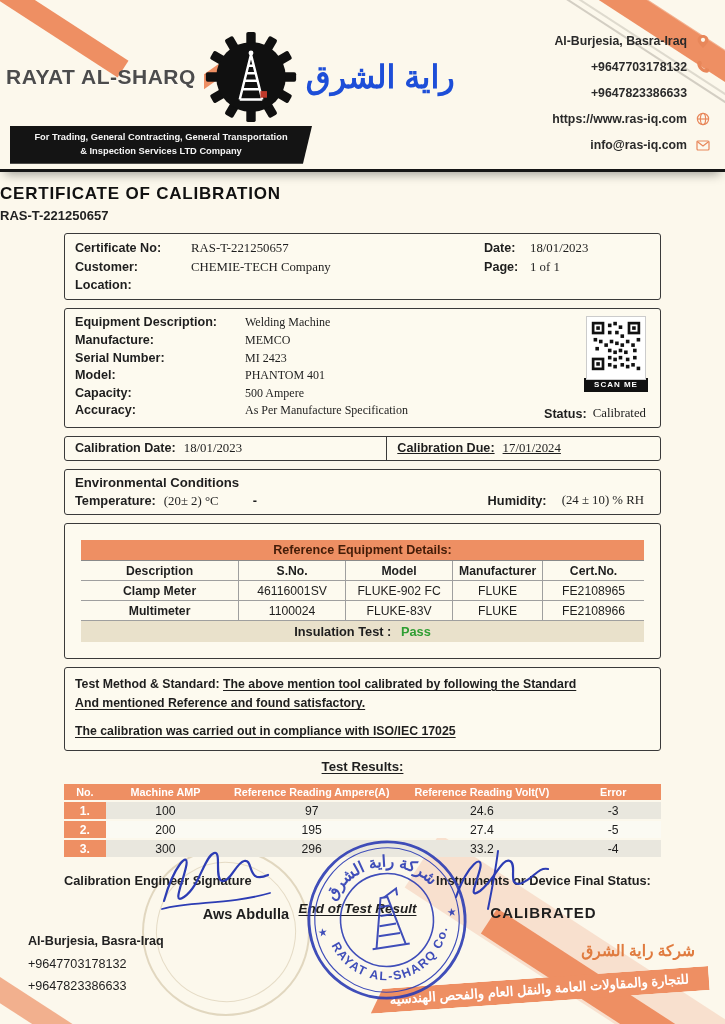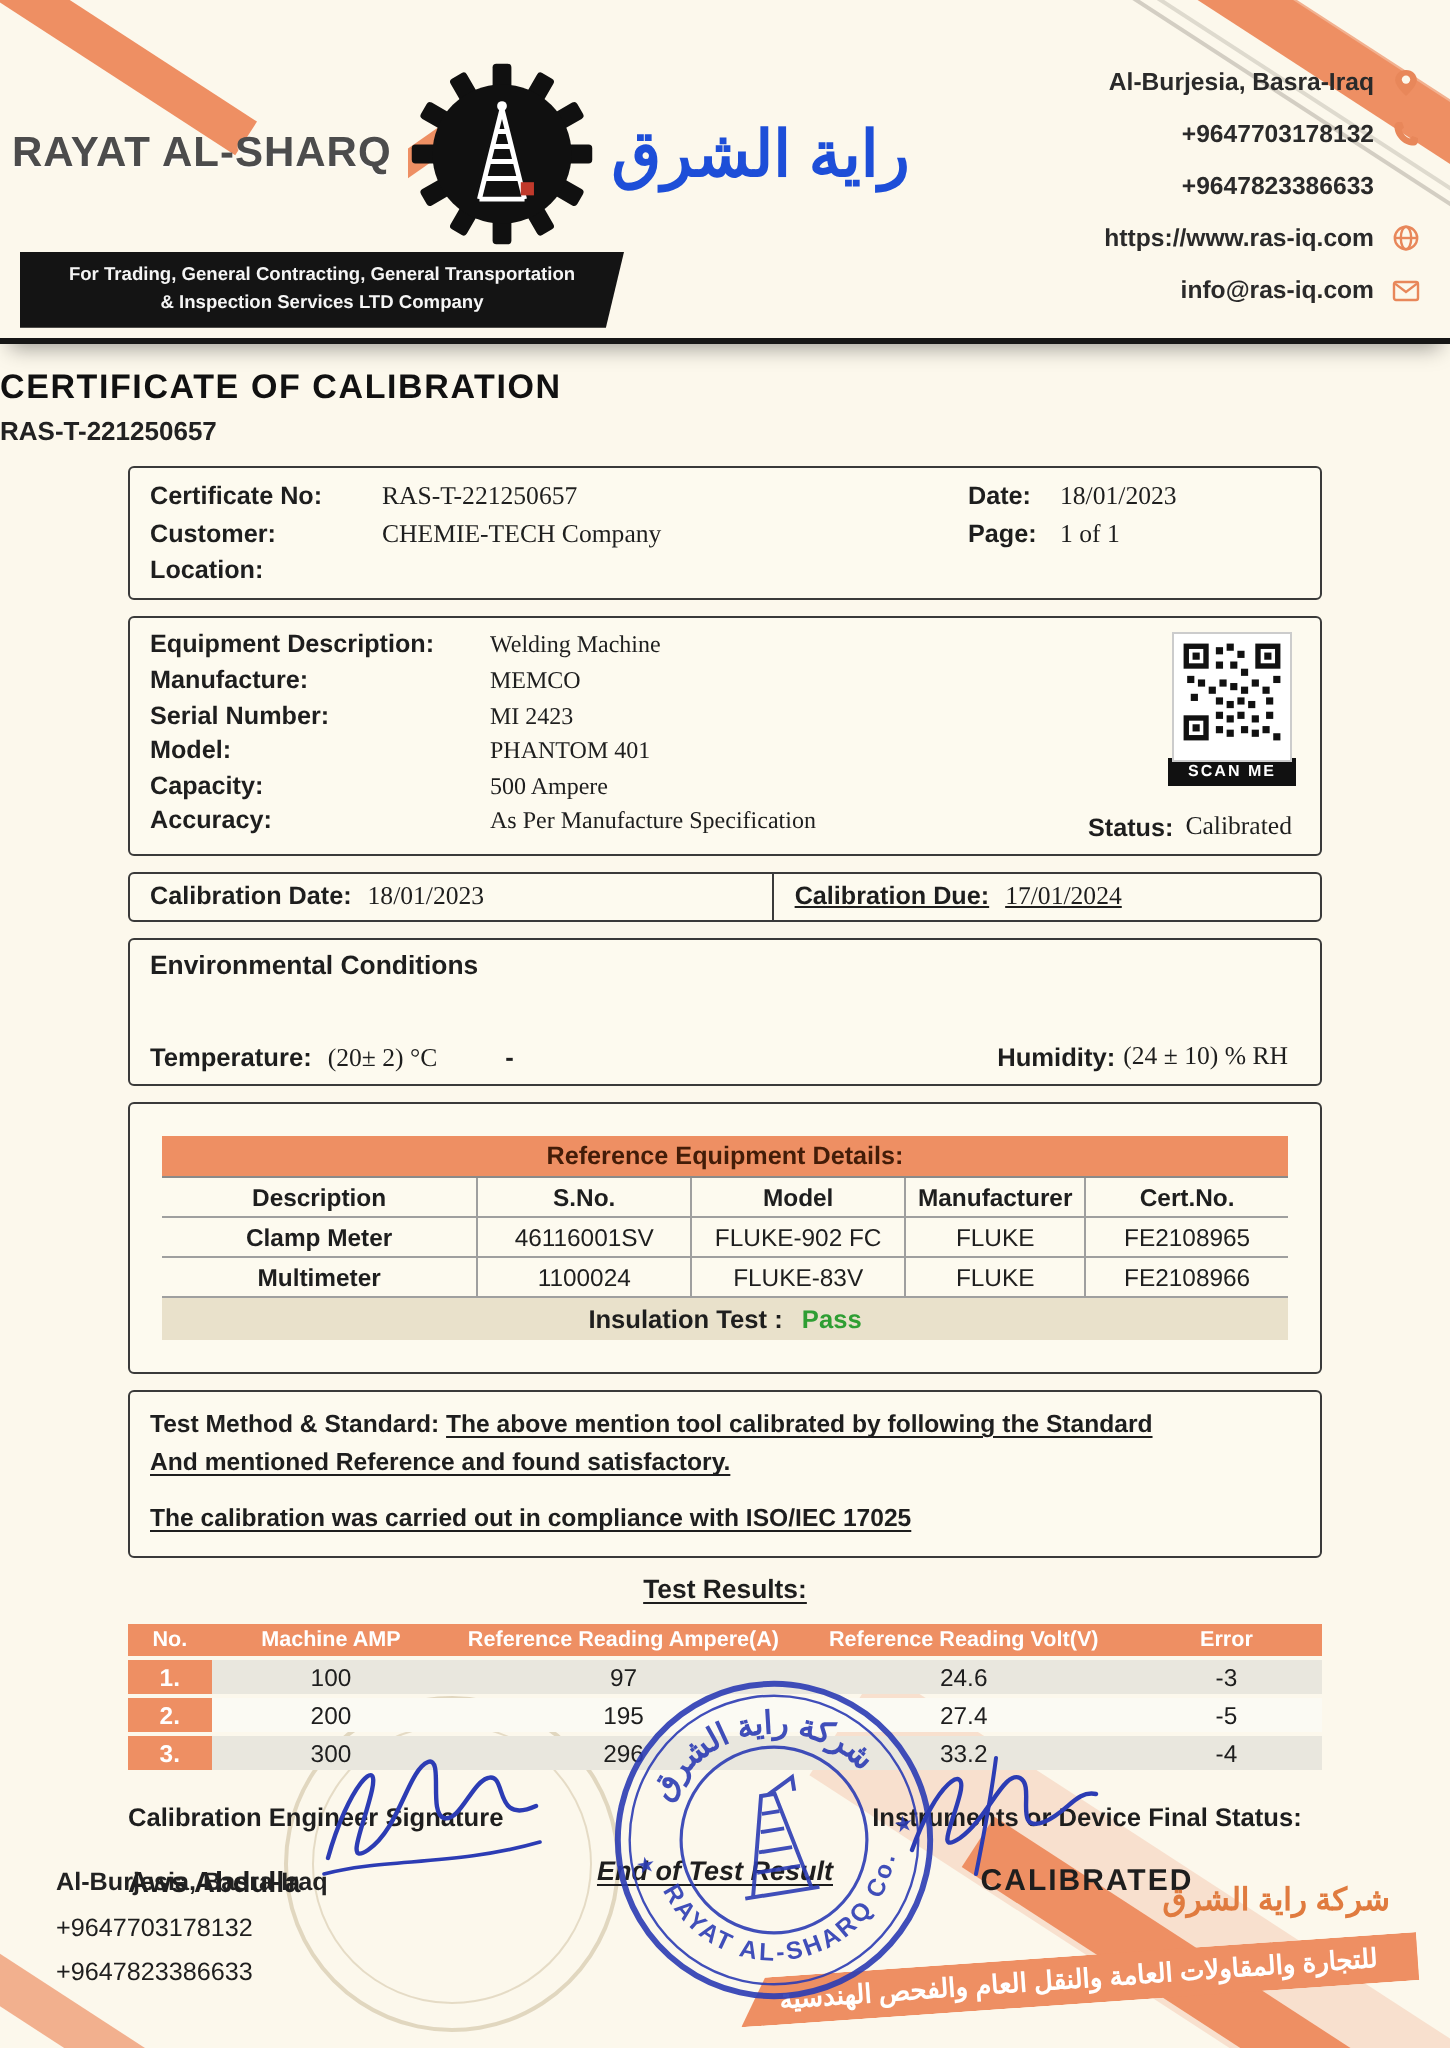--- a/index.html
+++ b/index.html
@@ -86,21 +86,21 @@
   .dates-cell { flex:1; padding:4px 10px; display:flex; gap:8px; align-items:baseline; }
   .dates-cell.right { border-left:1.3px solid #3a3a3a; flex:0 0 46%;text-decoration:underline; }
   .dates-cell .lab { font-weight:bold; font-size:12.6px; }
   .dates-cell .val { font-size:12.8px; }
 
   
   .env-head { font-weight:bold; font-size:13.2px; margin-bottom:3px; }
   .env-row { display:flex; align-items:baseline; gap:8px; font-size:12.8px; }
   .env-row .lab { font-weight:bold; font-size:12.8px; }
   .env-dash { margin-left:26px; font-weight:bold; }
-  .env-hum { margin-left:auto; margin-right:6px; display:flex; gap:4px; align-items:flex-end;margin-top:28px; }
+  .env-hum { margin-left:auto; margin-right:6px; display:flex; gap:15px; align-items:flex-end; }
 
   
   .ref-box { padding:16px; overflow:hidden; }
   .ref-heading {
     background:#ee8f63; color:#431c08; font-weight:bold; font-size:12.6px;
     text-align:center; padding:3px 0; border-bottom:1px solid #8a8a8a;
   }
   table.ref { width:100%; border-collapse:collapse; font-size:12.2px; }
   table.ref th, table.ref td { border:1px solid #9f9f9f; padding:2.5px 4px; text-align:center; }
   table.ref th { font-weight:bold; }
@@ -125,21 +125,21 @@
   table.results td.no { background:#ee8f63; color:#fff; font-weight:bold; width:7%; }
   table.results tr.shade td:not(.no) { background:#e9e7de; }
   table.results tr.plain td:not(.no) { background:#fbfaf3; }
 
   
   .sig-row { display:flex; margin-top:14px; align-items:flex-start; }
   .sig-left { width:225px; position:relative; }
   .sig-center { flex:1; text-align:center; padding-top:26px; }
   .sig-right { width:235px; text-align:center; position:relative; }
   .sig-label { font-weight:bold; font-size:12.8px; }
-  .sig-name { font-weight:bold; font-size:14.5px; margin-top:18px; }
+  .sig-name { font-weight:bold; font-size:14.5px; margin-top:18px;text-align:right; }
   .sig-end { font-weight:bold; font-style:italic; font-size:13.5px; text-decoration:underline; text-underline-offset:2px; }
   .sig-status { font-weight:bold; font-size:15px; letter-spacing:1px; margin-top:16px; }
   .sig-scribble { position:absolute; pointer-events:none; }
 
   
   .stamp { position:absolute; left:303px; top:836px; z-index:4; transform:rotate(-9deg); opacity:.9; }
   .ghost-stamp {
     position:absolute; left:142px; bottom:8px; width:168px; height:168px; border-radius:50%;
     border:2px solid rgba(185,165,125,.40); z-index:1; transform:rotate(12deg);
   }

